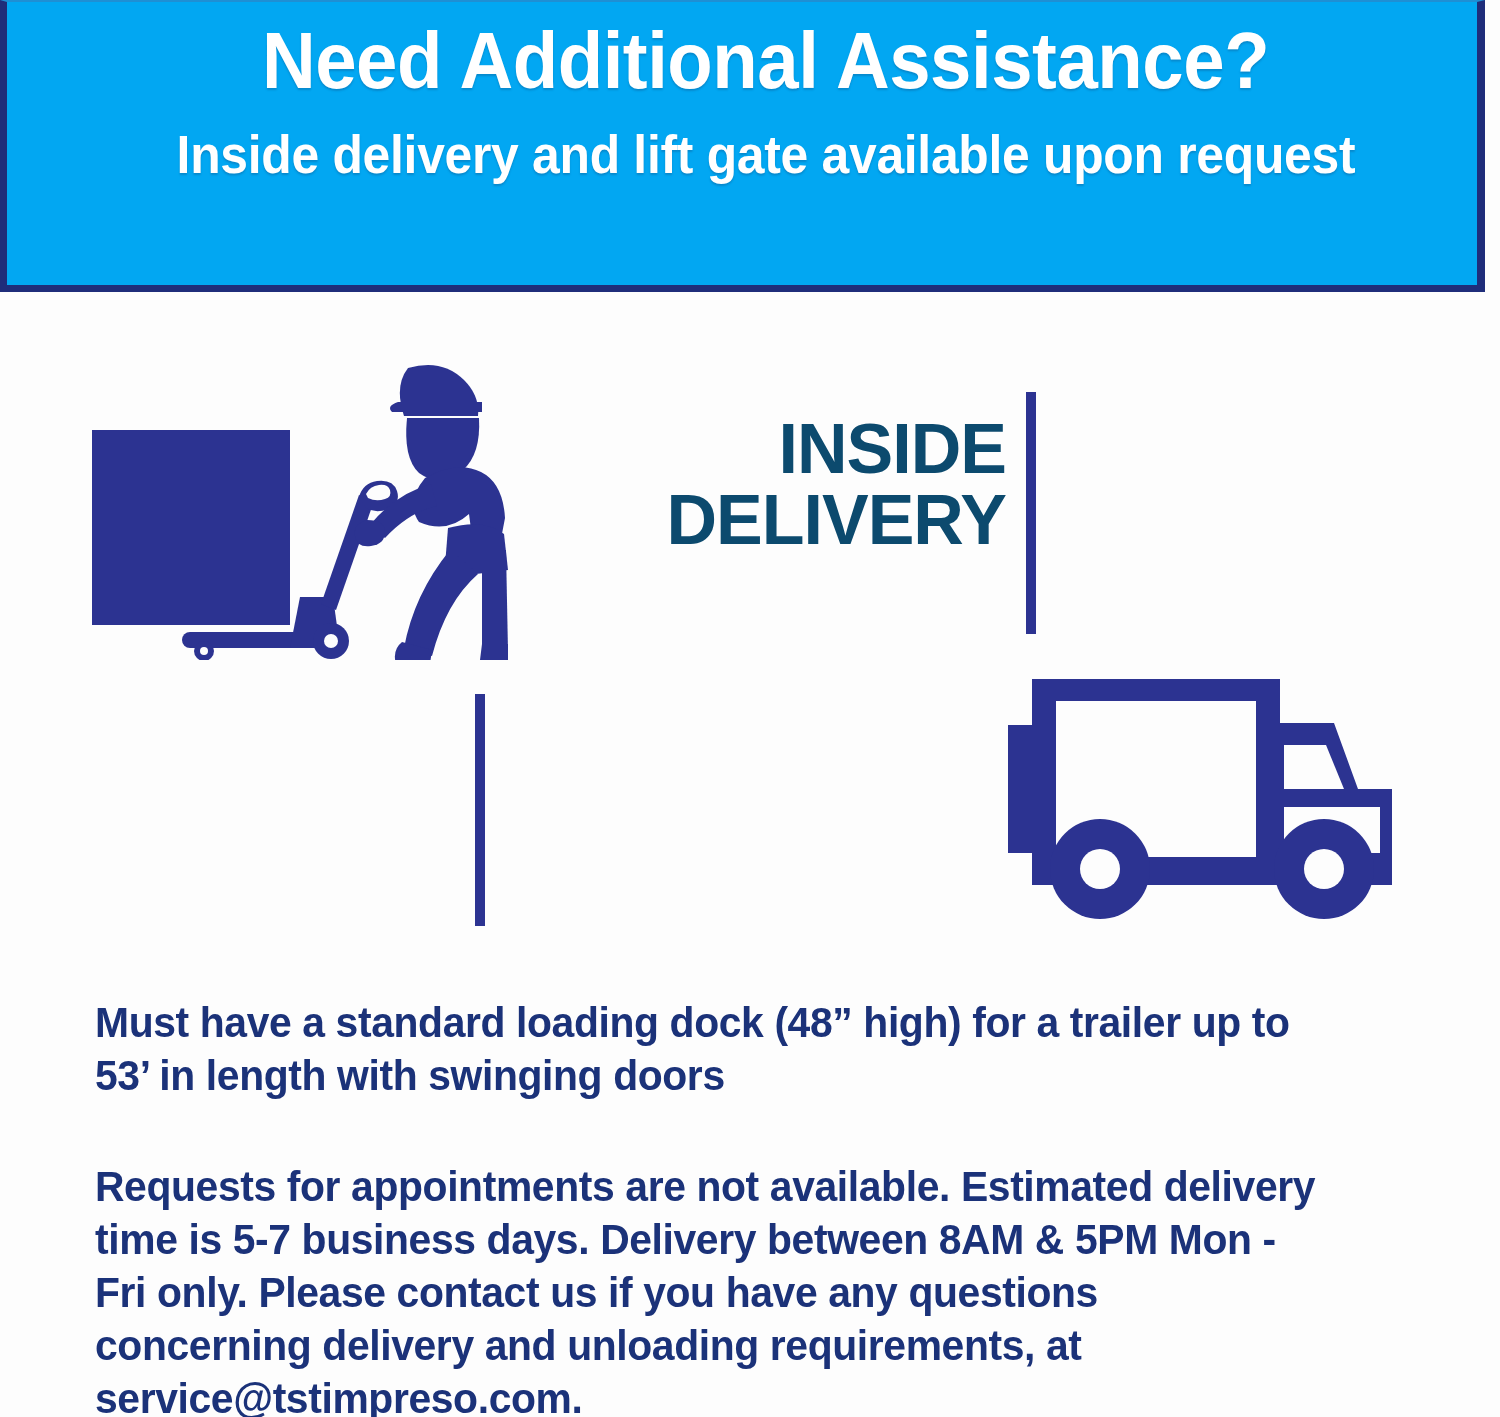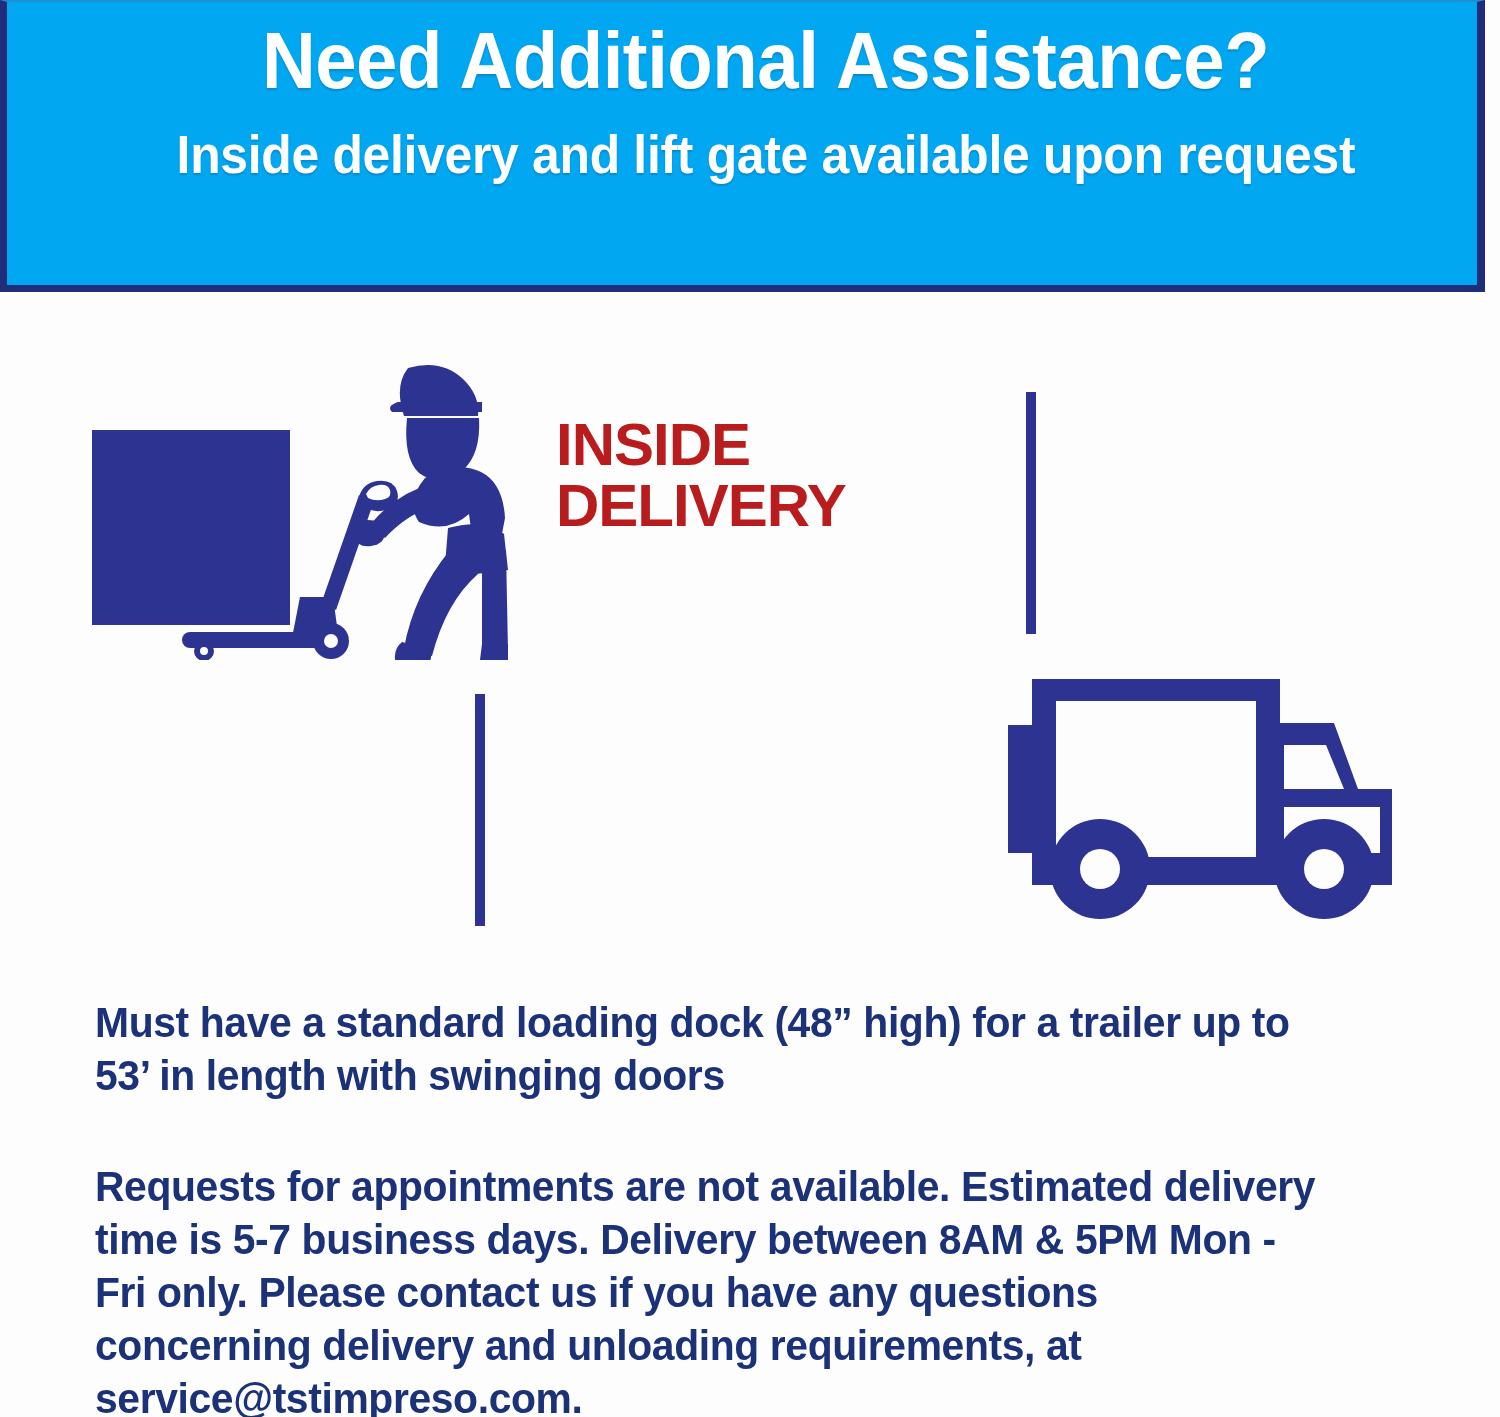--- a/index.html
+++ b/index.html
@@ -86,26 +86,27 @@
     top: 68px;
     width: 440px;
     height: 300px;
   }
 
   #inside-delivery-label {
     position: absolute;
     left: 556px;
     top: 122px;
     width: 450px;
-    color: #b91c1c;
-    font-family: "Liberation Sans", sans-serif;
-    font-weight: bold;
-    font-size: 60px;
+    color: #0c4a6e;
+    font-family: "Liberation Sans", sans-serif;
+    font-weight: bold;
+    font-size: 70px;
     line-height: 1.02;
     letter-spacing: -1px;
+    text-align: right;
   }
 
   #divider-inside-delivery {
     position: absolute;
     left: 1026px;
     top: 100px;
     width: 10px;
     height: 242px;
     background: #2c3391;
   }

